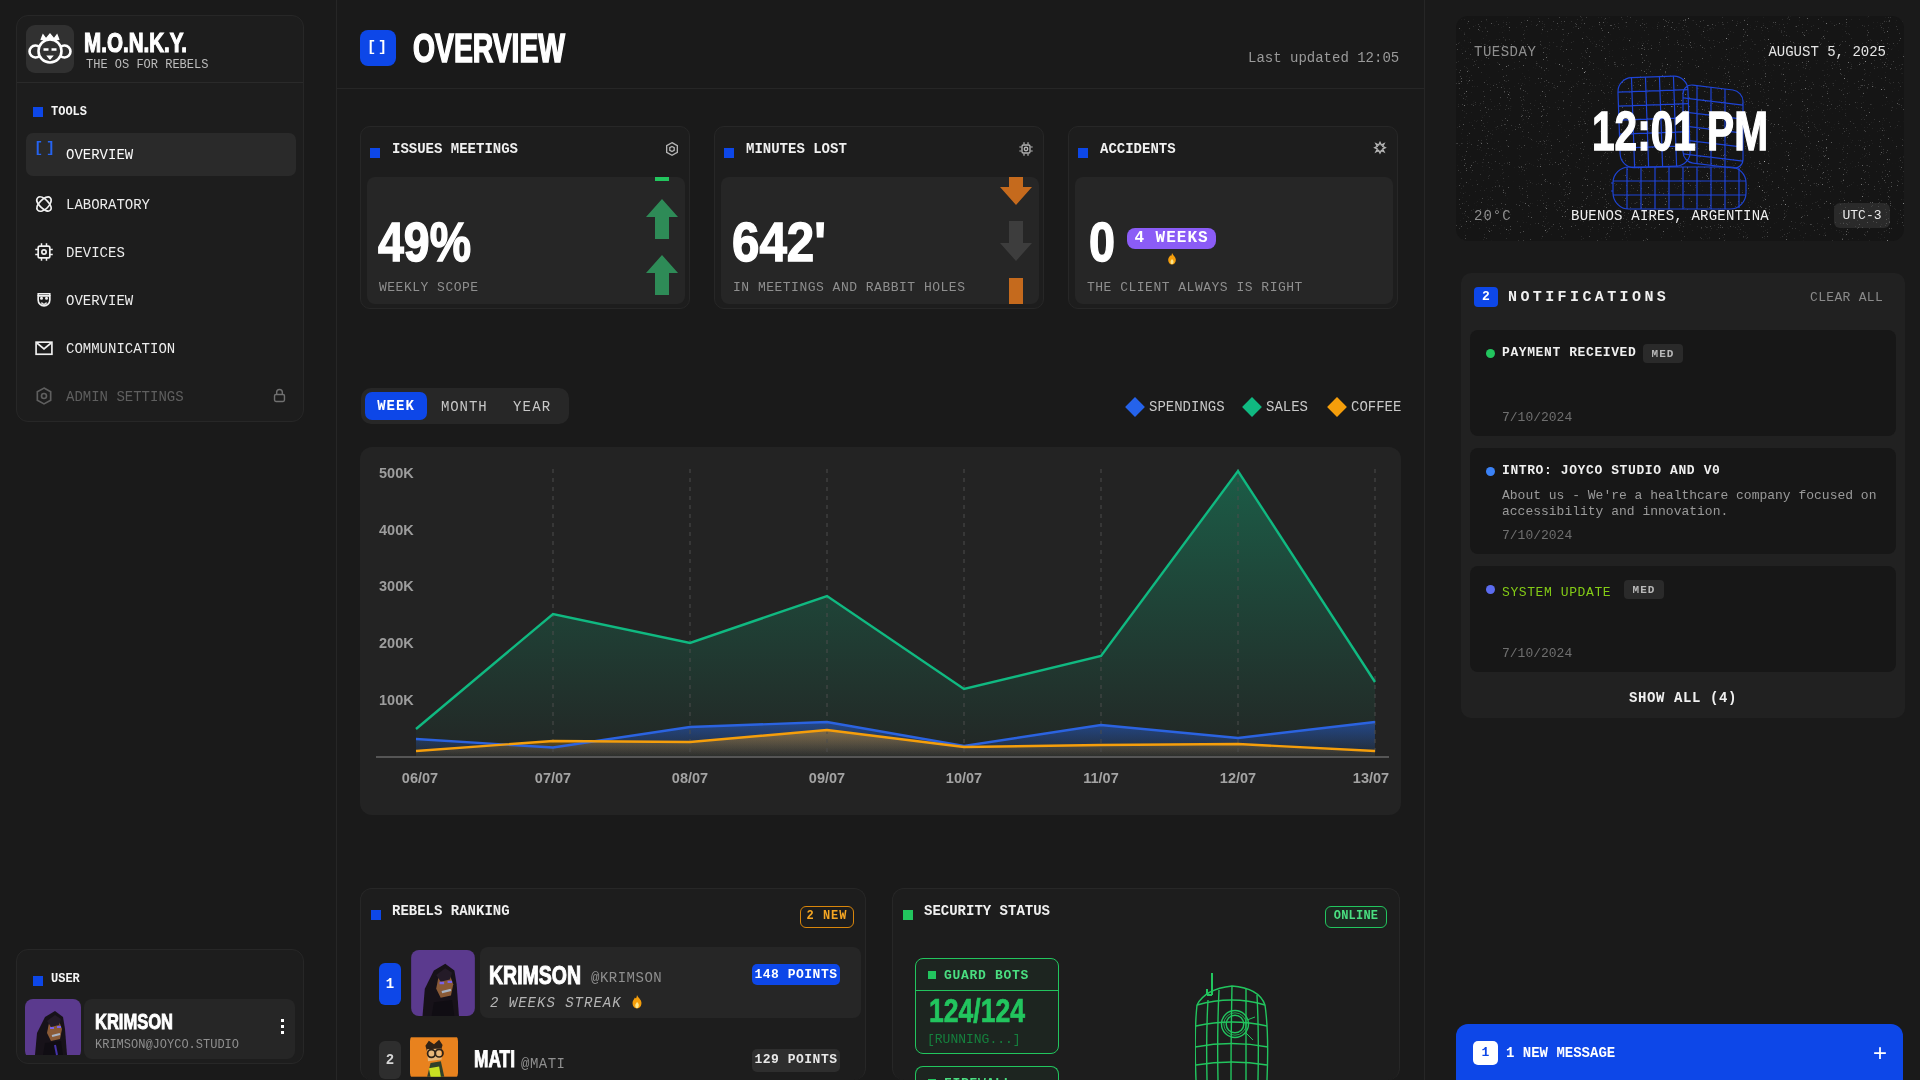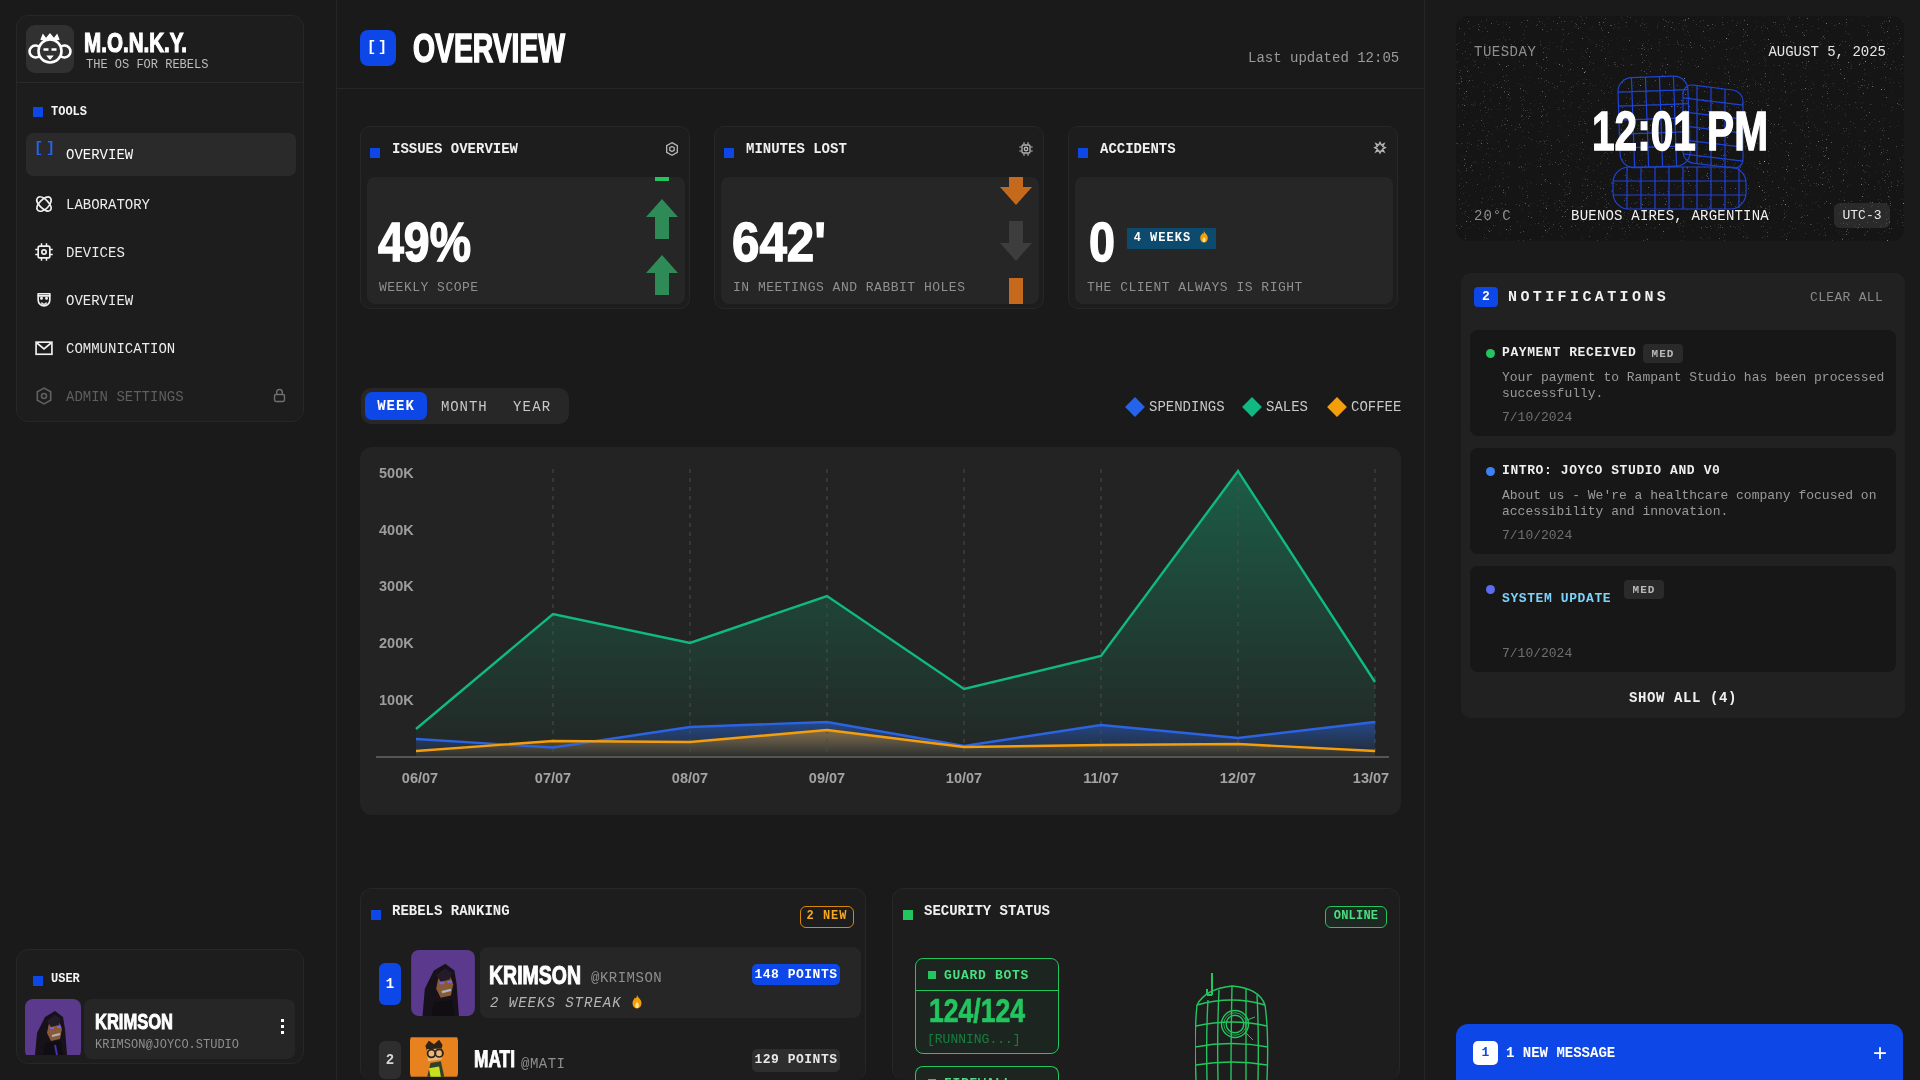--- a/index.html
+++ b/index.html
@@ -112,21 +112,21 @@
   <div class="abs" style="left:360px;top:30px;width:36px;height:36px;background:#0d47e8;border-radius:8px;text-align:center">
     <span class="mono" style="font-size:15px;font-weight:bold;color:#fff;letter-spacing:2px;line-height:36px">[]</span>
   </div>
   <svg class="abs" style="left:412px;top:28px" width="160" height="40" viewBox="0 0 160 40">
       <text x="1" y="34" font-size="40" fill="#fff" textLength="152" lengthAdjust="spacingAndGlyphs" stroke="#fff" stroke-width="1.6">OVERVIEW</text>
     </svg>
   <div class="abs mono" style="left:1248px;top:50px;font-size:14px;color:#9a9a9a">Last updated 12:05</div>
 
   <div class="card" style="left:360px;top:126px;width:330px;height:183px;border-radius:10px">
     <div class="bluesq" style="left:9px;top:21px"></div>
-    <div class="sectitle" style="left:31px;top:14px">ISSUES OVERVIEW</div>
+    <div class="sectitle" style="left:31px;top:14px">ISSUES MEETINGS</div>
     <svg class="abs" style="left:303px;top:14px" width="16" height="16" viewBox="0 0 24 24" fill="none" stroke="#b5b5b5" stroke-width="2">
         <path d="M12 2.5 L20 7 V17 L12 21.5 L4 17 V7 Z"></path>
         <path d="M12 8.2 L15.3 10.1 V13.9 L12 15.8 L8.7 13.9 V10.1 Z"></path>
       </svg>
     <div class="abs" style="left:6px;top:50px;width:318px;height:127px;background:#262626;border-radius:8px;overflow:hidden">
       <svg class="abs" style="left:275px;top:0" width="40" height="127" viewBox="0 0 40 127">
         <g fill="#2e8b57">
           <rect x="13" y="0" width="14" height="4" fill="#22c55e"></rect>
           <path d="M20 22 L36 40 H27 V62 H13 V40 H4 Z"></path>
           <path d="M20 78 L36 96 H27 V118 H13 V96 H4 Z"></path>
@@ -163,21 +163,21 @@
   <div class="card" style="left:1068px;top:126px;width:330px;height:183px;border-radius:10px">
     <div class="bluesq" style="left:9px;top:21px"></div>
     <div class="sectitle" style="left:31px;top:14px">ACCIDENTS</div>
     <svg class="abs" style="left:303px;top:14px" width="16" height="16" viewBox="0 0 24 24" fill="none" stroke="#b5b5b5" stroke-width="2">
         <path d="M12 2l2 4 4-2-2 4 4 2-4 2 2 4-4-2-2 4-2-4-4 2 2-4-4-2 4-2-2-4 4 2z"></path>
       </svg>
     <div class="abs" style="left:6px;top:50px;width:318px;height:127px;background:#262626;border-radius:8px;overflow:hidden">
       <svg class="abs" style="left:14px;top:44px" width="28" height="46" viewBox="0 0 28 46">
           <text x="0" y="40" font-size="56" fill="#fff" textLength="26" lengthAdjust="spacingAndGlyphs" stroke="#fff" stroke-width="1.4">0</text>
         </svg>
-      <div class="abs" style="left:52px;top:51px;width:89px;height:21px;background:#0c4a6e;border-radius:1px;color:#fff;font-size:12px;font-weight:bold;letter-spacing:1px;text-align:center;line-height:21px">4 WEEKS <svg width="10" height="12" viewBox="0 0 10 12" style="vertical-align:-2px">
+      <div class="abs" style="left:52px;top:51px;width:89px;height:21px;background:#8b5cf6;border-radius:8px;color:#fff;font-size:16px;font-weight:bold;letter-spacing:1px;text-align:center;line-height:21px">4 WEEKS <svg width="10" height="12" viewBox="0 0 10 12" style="vertical-align:-2px">
             <path d="M5 0 C6 2.5 8.5 3.5 8.8 6.5 C9 9.5 7.2 11.5 5 11.5 C2.8 11.5 1 9.5 1.2 6.5 C1.4 4.5 2.5 4 3.2 2.2 C3.8 3.2 4.6 3.4 5 0Z" fill="#f59e0b"></path>
             <path d="M5 6 C6 7 6.8 7.8 6.5 9.3 C6.3 10.6 5.6 11.3 5 11.3 C4.4 11.3 3.6 10.6 3.5 9.3 C3.4 8 4.2 7.2 5 6Z" fill="#fde68a"></path>
           </svg></div>
       <div class="abs mono" style="left:12px;top:103px;font-size:13px;color:#8f8f8f;letter-spacing:0.5px">THE CLIENT ALWAYS IS RIGHT</div>
     </div>
   </div>
 
   <div class="abs" style="left:361px;top:388px;width:208px;height:36px;background:#272727;border-radius:10px"></div>
   <div class="abs" style="left:365px;top:392px;width:62px;height:28px;background:#0d47e8;border-radius:7px;text-align:center;line-height:28px;font-size:14px;font-weight:bold;color:#fff;letter-spacing:1px">WEEK</div>
   <div class="abs mono" style="left:441px;top:399px;font-size:14px;color:#c8c8c8;letter-spacing:0.9px">MONTH</div>
@@ -360,34 +360,33 @@
 
   <div class="abs" style="left:1461px;top:273px;width:444px;height:445px;background:#212121;border-radius:10px">
     <div class="abs" style="left:13px;top:14px;width:24px;height:20px;background:#0d47e8;border-radius:4px;color:#fff;font-size:13px;font-weight:bold;text-align:center;line-height:20px">2</div>
     <div class="sectitle" style="left:47px;top:16px;font-size:15px;letter-spacing:3.4px">NOTIFICATIONS</div>
     <div class="abs mono" style="right:22px;top:17px;font-size:13px;color:#8a8a8a;letter-spacing:0.3px">CLEAR ALL</div>
 
     <div class="abs" style="left:9px;top:57px;width:426px;height:106px;background:#171717;border-radius:8px">
       <div class="abs" style="left:16px;top:19px;width:9px;height:9px;border-radius:50%;background:#22c55e"></div>
       <div class="abs mono" style="left:32px;top:15px;font-size:13px;font-weight:bold;letter-spacing:0.6px;color:#f0f0f0">PAYMENT RECEIVED</div>
       <div class="abs" style="left:173px;top:14px;width:40px;height:19px;background:#2a2a2a;border-radius:4px;color:#b8b8b8;font-size:11px;font-weight:bold;text-align:center;line-height:20px;letter-spacing:1px">MED</div>
-      <div class="abs mono" style="left:32px;top:40px;font-size:13px;line-height:16px;color:#9a9a9a">Your payment to Rampant Studio has been processed<br>successfully.</div>
       <div class="abs mono" style="left:32px;top:80px;font-size:13px;color:#6f6f6f">7/10/2024</div>
     </div>
 
     <div class="abs" style="left:9px;top:175px;width:426px;height:106px;background:#171717;border-radius:8px">
       <div class="abs" style="left:16px;top:19px;width:9px;height:9px;border-radius:50%;background:#3b82f6"></div>
       <div class="abs mono" style="left:32px;top:15px;font-size:13px;font-weight:bold;letter-spacing:0.6px;color:#f0f0f0">INTRO: JOYCO STUDIO AND V0</div>
       <div class="abs mono" style="left:32px;top:40px;font-size:13px;line-height:16px;color:#9a9a9a">About us - We're a healthcare company focused on<br>accessibility and innovation.</div>
       <div class="abs mono" style="left:32px;top:80px;font-size:13px;color:#6f6f6f">7/10/2024</div>
     </div>
 
     <div class="abs" style="left:9px;top:293px;width:426px;height:106px;background:#171717;border-radius:8px">
       <div class="abs" style="left:16px;top:19px;width:9px;height:9px;border-radius:50%;background:#5b6cf0"></div>
-      <div class="abs mono" style="left:32px;top:25px;font-size:13px;font-weight:bold;letter-spacing:0.6px;color:#7dd3fc">SYSTEM UPDATE</div>
+      <div class="abs mono" style="left:32px;top:19px;font-size:13px;font-weight:normal;letter-spacing:0.6px;color:#84cc16">SYSTEM UPDATE</div>
       <div class="abs" style="left:154px;top:14px;width:40px;height:19px;background:#2a2a2a;border-radius:4px;color:#b8b8b8;font-size:11px;font-weight:bold;text-align:center;line-height:20px;letter-spacing:1px">MED</div>
       <div class="abs mono" style="left:32px;top:80px;font-size:13px;color:#6f6f6f">7/10/2024</div>
     </div>
     <div class="abs mono" style="left:0;right:0;top:417px;text-align:center;font-size:14px;font-weight:bold;letter-spacing:0.6px;color:#f0f0f0">SHOW ALL (4)</div>
   </div>
 
   <div class="abs" style="left:1456px;top:1024px;width:447px;height:56px;background:#0d47e8;border-radius:12px 12px 0 0">
     <div class="abs" style="left:17px;top:17px;width:25px;height:24px;background:#fff;border-radius:5px;color:#0d47e8;font-size:13px;font-weight:bold;text-align:center;line-height:24px">1</div>
     <div class="abs mono" style="left:50px;top:21px;font-size:14px;font-weight:bold;color:#fff;letter-spacing:0px">1 NEW MESSAGE</div>
     <div class="abs" style="right:16px;top:15px;font-size:24px;color:#fff;font-family:'Liberation Sans',sans-serif">+</div>

